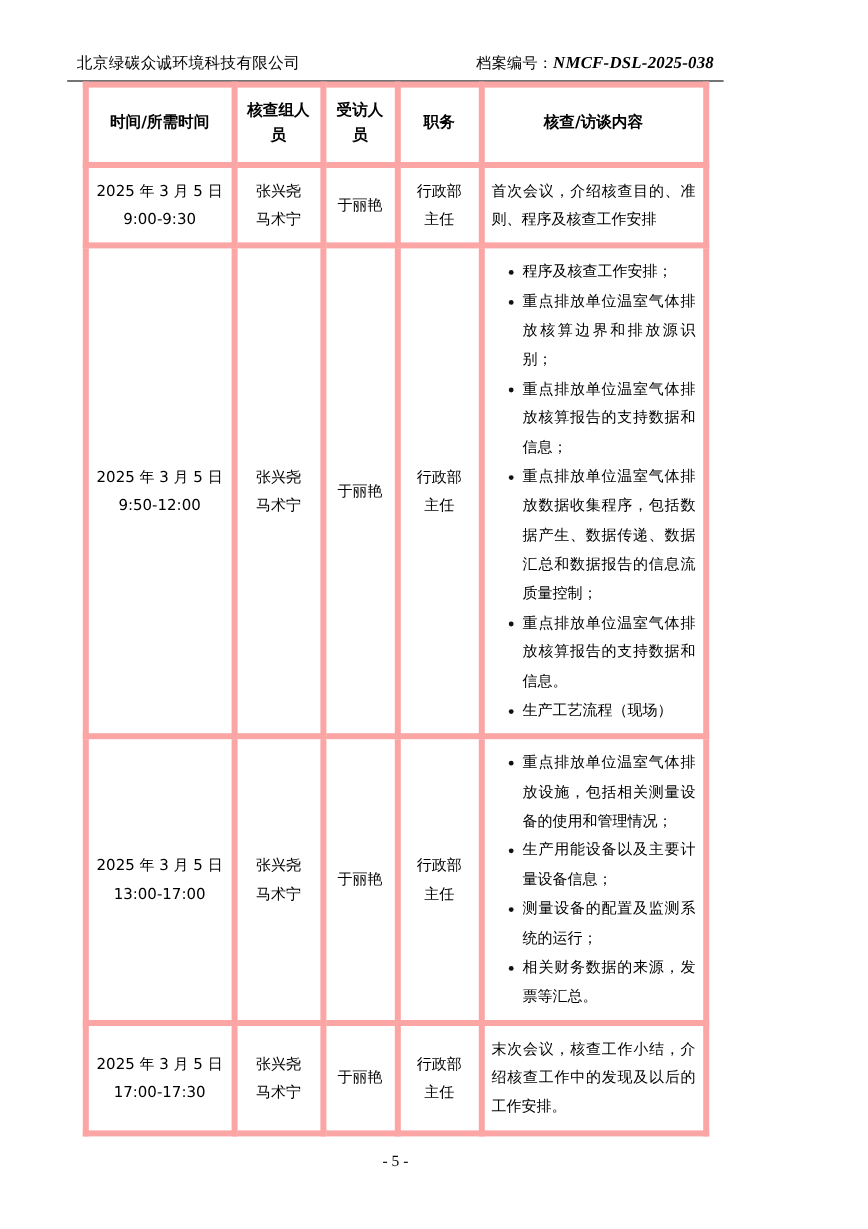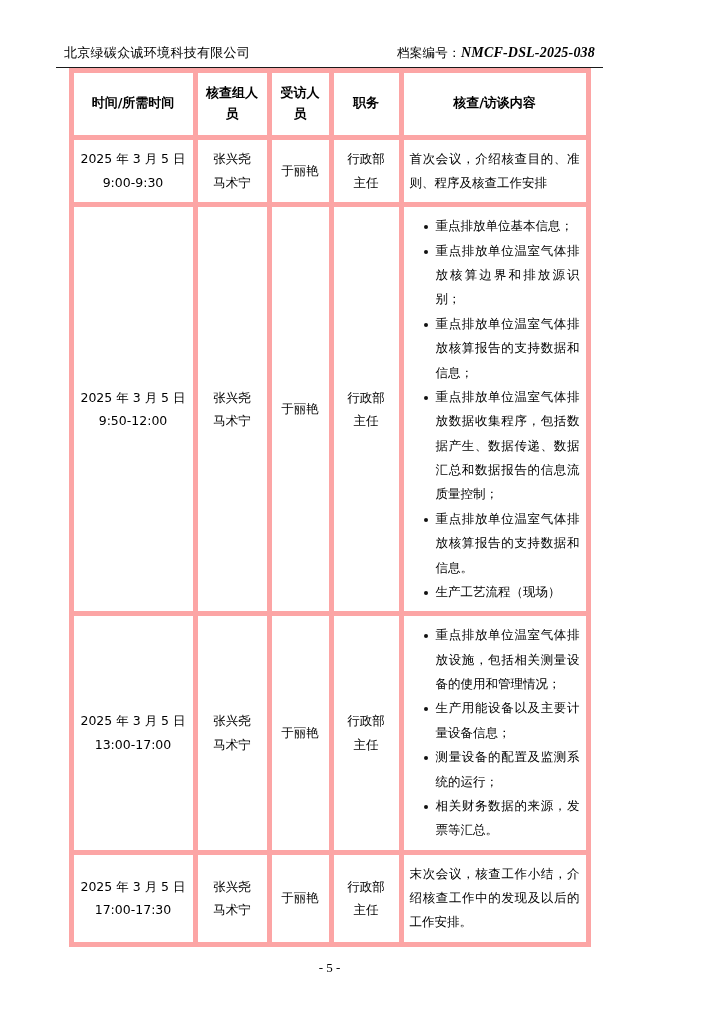--- a/index.html
+++ b/index.html
@@ -186,21 +186,21 @@
         </td>
         <td class="center">
           <span class="cell-line">于丽艳</span>
         </td>
         <td class="center">
           <span class="cell-line">行政部</span>
           <span class="cell-line">主任</span>
         </td>
         <td class="content">
           <ul class="bullets">
-            <li>重点排放单位基本信息；</li>
+            <li>程序及核查工作安排；</li>
             <li>重点排放单位温室气体排放核算边界和排放源识别；</li>
             <li>重点排放单位温室气体排放核算报告的支持数据和信息；</li>
             <li>重点排放单位温室气体排放数据收集程序，包括数据产生、数据传递、数据汇总和数据报告的信息流质量控制；</li>
             <li>重点排放单位温室气体排放核算报告的支持数据和信息。</li>
             <li>生产工艺流程（现场）</li>
           </ul>
         </td>
       </tr>
 
       <tr>

